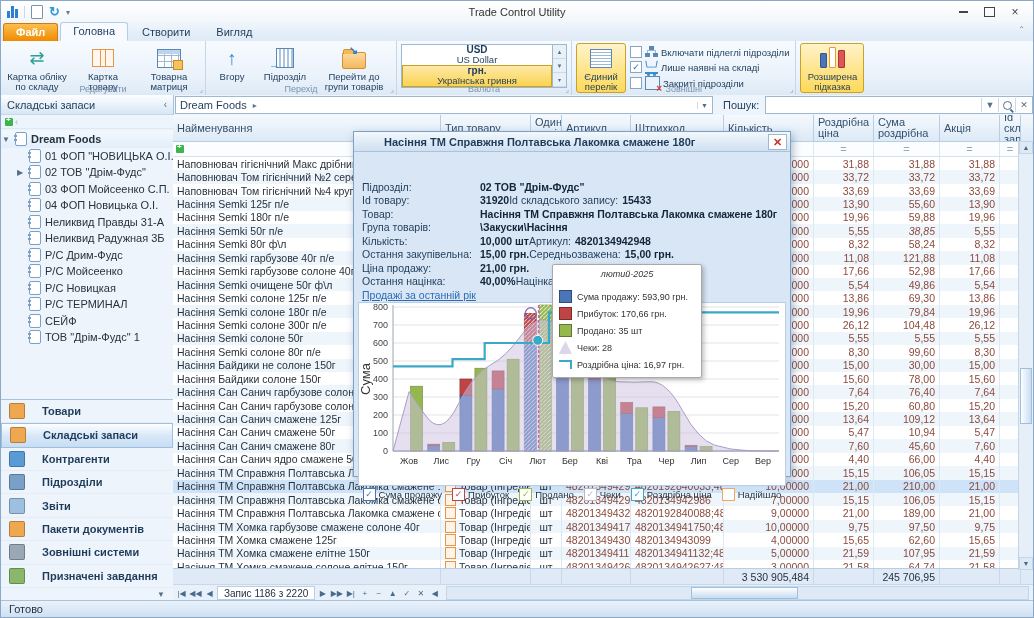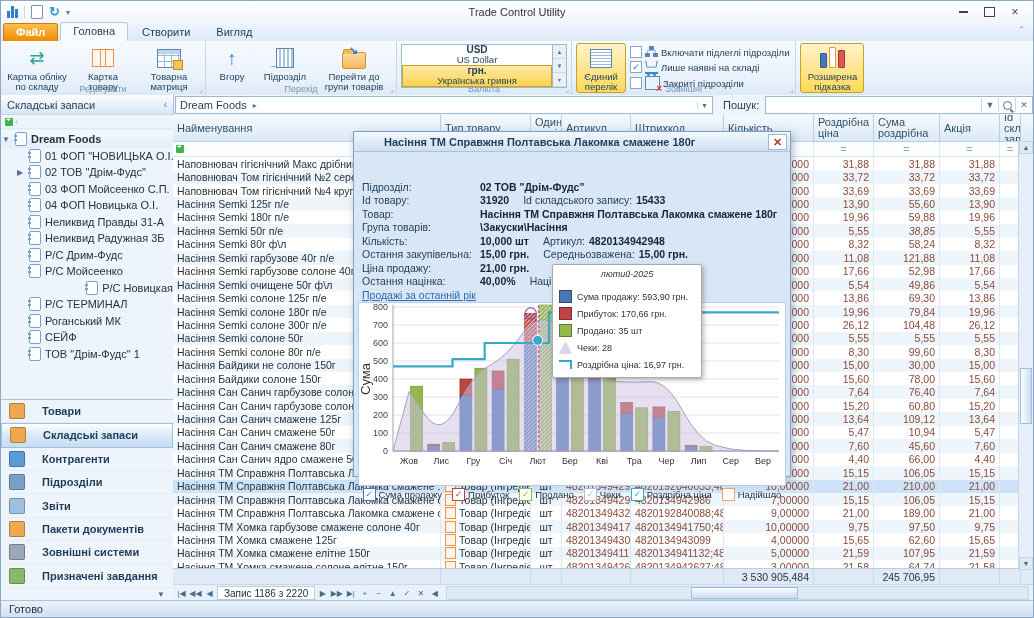--- a/index.html
+++ b/index.html
@@ -155,21 +155,21 @@
   .popup{position:absolute;left:352px;top:130px;width:438px;height:346px;background:#d9e6f5;border:1px solid #7da0c5;
          box-shadow:2px 3px 8px rgba(40,70,110,.35);z-index:10;box-sizing:border-box;}
   .p-title{height:19px;background:linear-gradient(#f2f8fd,#cfe0f1);border-bottom:1px solid #aac3dc;display:flex;
            align-items:center;padding-left:30px;font-weight:bold;color:#1e3c5a;}
   .p-close{position:absolute;right:3px;top:2px;width:17px;height:14px;background:#fff;border:1px solid #9fb8d2;
            display:flex;align-items:center;justify-content:center;color:#c0392b;font-weight:bold;font-size:11px;line-height:1;}
   .p-fields{padding:4px 0 0;margin-top:24px;}
   .p-frow{height:13.5px;display:flex;align-items:center;font-size:10.5px;color:#1e3c5a;}
   .p-l1{width:118px;padding-left:8px;flex:none;}
   .p-v1{font-weight:bold;color:#12253a;white-space:nowrap;}
-  .p-l2{padding-left:14px;flex:none;}
+  .p-l2{flex:none;}
   .p-v2{font-weight:bold;color:#12253a;padding-left:4px;white-space:nowrap;}
   .p-link{height:14px;display:flex;align-items:center;padding-left:8px;}
   .p-link a{color:#2b6cb5;text-decoration:underline;font-size:10.5px;}
   .chartbox{margin:0 4px;background:#fff;border:1px solid #b9cde4;height:182px;position:relative;}
   .legend{height:17px;display:flex;align-items:center;justify-content:center;gap:10px;font-size:9.5px;color:#26323f;}
   .lg{display:flex;align-items:center;gap:3px;}
   .lgbox{width:11px;height:11px;background:#fff;border:1px solid #888;display:flex;align-items:center;justify-content:center;
          font-size:9px;line-height:11px;}
   .tooltip{position:absolute;left:198px;top:132px;width:136px;background:#fff;border:1px solid #a9a9a9;border-radius:2px;
            box-shadow:2px 2px 5px rgba(0,0,0,.25);z-index:12;padding:4px 6px;font-size:9px;color:#333;}
@@ -386,34 +386,29 @@
         <div class="titem" style="padding-left: 14px;">
           <div class="tw"></div>
           <div class="card-ic"></div>
           <div>Р/С Дрим-Фудс</div>
         </div>
         <div class="titem" style="padding-left: 14px;">
           <div class="tw"></div>
           <div class="card-ic"></div>
           <div>Р/С Мойсеенко</div>
         </div>
-        <div class="titem" style="padding-left: 14px; justify-content: flex-end;">
+        <div class="titem" style="padding-left: 14px;">
           <div class="tw"></div>
           <div class="card-ic"></div>
           <div>Р/С Новицкая</div>
         </div>
         <div class="titem" style="padding-left: 14px;">
           <div class="tw"></div>
           <div class="card-ic"></div>
           <div>Р/С ТЕРМИНАЛ</div>
-        </div>
-        <div class="titem" style="padding-left: 14px;">
-          <div class="tw"></div>
-          <div class="card-ic"></div>
-          <div>Роганський МК</div>
         </div>
         <div class="titem" style="padding-left: 14px;">
           <div class="tw"></div>
           <div class="card-ic"></div>
           <div>СЕЙФ</div>
         </div>
         <div class="titem" style="padding-left: 14px;">
           <div class="tw"></div>
           <div class="card-ic"></div>
           <div>ТОВ "Дрім-Фудс" 1</div>

